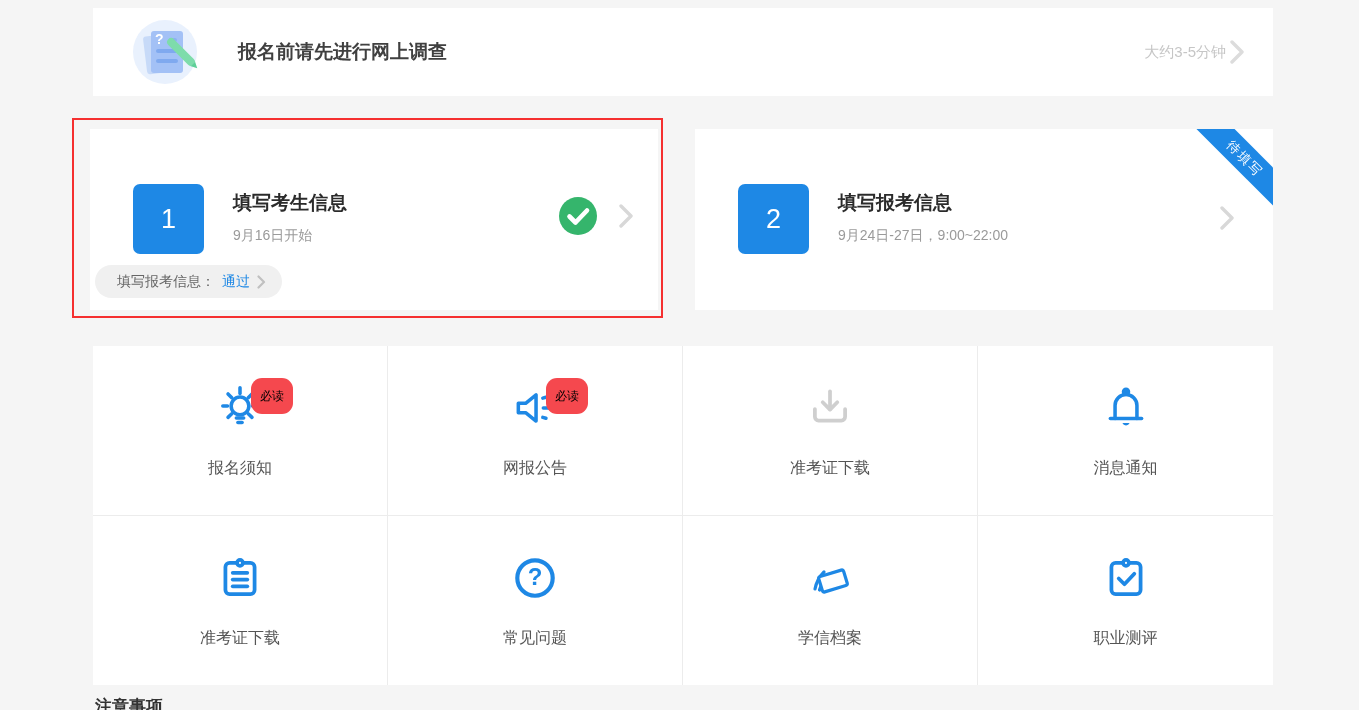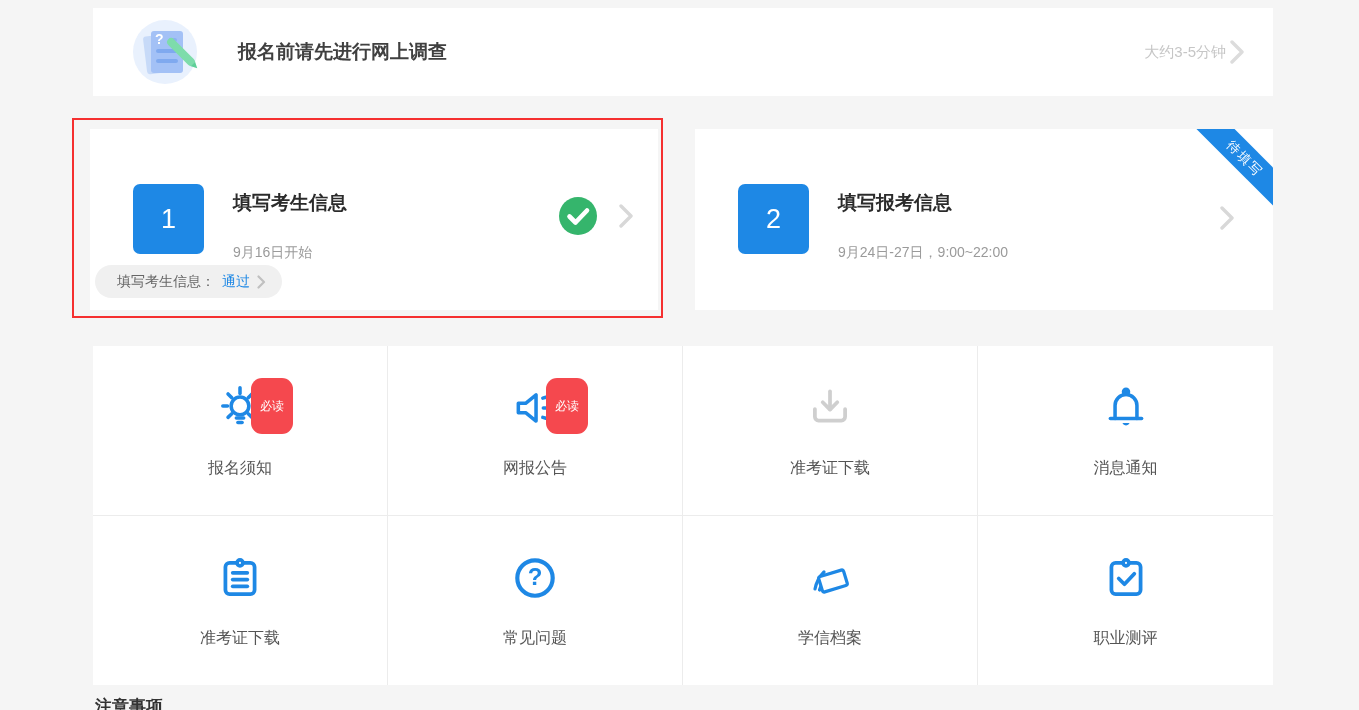--- a/index.html
+++ b/index.html
@@ -60,21 +60,21 @@
   .step-card { position:absolute; top:129px; height:181px; background:#fff; cursor:pointer; }
   .step-card.one { left:90px;  width:568px; }
   .step-card.two { left:695px; width:578px; overflow:hidden; }
   .step-num {
     position:absolute; left:43px; top:55px; width:71px; height:70px;
     background:#1e88e5; border-radius:7px; color:#fff; font-size:27px;
     display:flex; align-items:center; justify-content:center;
   }
   .step-info  { position:absolute; left:143px; top:61px; }
   .step-title { font-size:19px; font-weight:bold; color:#2b2b2b;font-family:Liberation Mono, monospace; }
-  .step-sub   { margin-top:28px; font-size:14px; color:#9a9a9a; }
+  .step-sub   { margin-top:11px; font-size:14px; color:#9a9a9a; }
   .check-badge { position:absolute; left:469px; top:68px; width:38px; height:38px; }
   .card-chev  { position:absolute; right:24px; top:75px; }
   .card-chev2 { position:absolute; right:38px; top:77px; }
 
   .verify-pill {
     position:absolute; left:5px; top:136px; height:33px;
     background:#f0f0f0; border-radius:17px;
     display:flex; align-items:center; padding:0 16px 0 22px; gap:7px;
   }
   .verify-label { font-size:14px; color:#666; }
@@ -99,22 +99,22 @@
     border-right:1px solid #ececec; border-bottom:1px solid #ececec;
     cursor:pointer; background:#fff;
   }
   .cell:nth-child(4n) { border-right:none; }
   .cell:nth-child(n+5){ border-bottom:none; }
   .icon-wrap { position:relative; width:52px; height:52px; margin-bottom:24px;
                display:flex; align-items:center; justify-content:center; }
   .cell-label { font-size:16px; color:#555; }
   .must-badge {
     position:absolute; left:37px; top:-4px;
-    background:#f5484e; color:#ffffff; font-size:12px; line-height:12px;
-    padding:22px 9px; border-radius:11px; white-space:nowrap;
+    background:#f5484e; color:#000000; font-size:12px; line-height:12px;
+    padding:12px 9px; border-radius:11px; white-space:nowrap;
   }
   .q-glyph {
     position:absolute; left:0; top:0; width:52px; height:52px;
     display:flex; align-items:center; justify-content:center;
     color:#1e88e5; font-size:24px; font-weight:bold; padding-bottom:2px;
   }
 
   
   .notes-heading {
     position:absolute; left:95px; top:695px;
@@ -153,21 +153,21 @@
     <div class="step-sub">9月16日开始</div>
   </div>
   <svg class="check-badge" viewBox="0 0 38 38">
     <circle cx="19" cy="19" r="19" fill="#35b56c"></circle>
     <polyline points="10.5,19.5 16.5,25.5 28,13.5" fill="none" stroke="#fff" stroke-width="4.6" stroke-linecap="round" stroke-linejoin="round"></polyline>
   </svg>
   <svg class="card-chev chev-big" viewBox="0 0 15 24">
     <polyline points="2,2 12,12 2,22" fill="none" stroke="#d8d8d8" stroke-width="3.4" stroke-linecap="round" stroke-linejoin="round"></polyline>
   </svg>
   <div class="verify-pill">
-    <span class="verify-label">填写考生信息：</span>
+    <span class="verify-label">填写报考信息：</span>
     <span class="verify-link">通过</span>
     <svg class="chev-small" viewBox="0 0 9 14">
       <polyline points="1.5,1.5 7,7 1.5,12.5" fill="none" stroke="#c0c0c0" stroke-width="2.2" stroke-linecap="round" stroke-linejoin="round"></polyline>
     </svg>
   </div>
 </div>
 
 <div class="step-card two">
   <div class="step-num">2</div>
   <div class="step-info">

